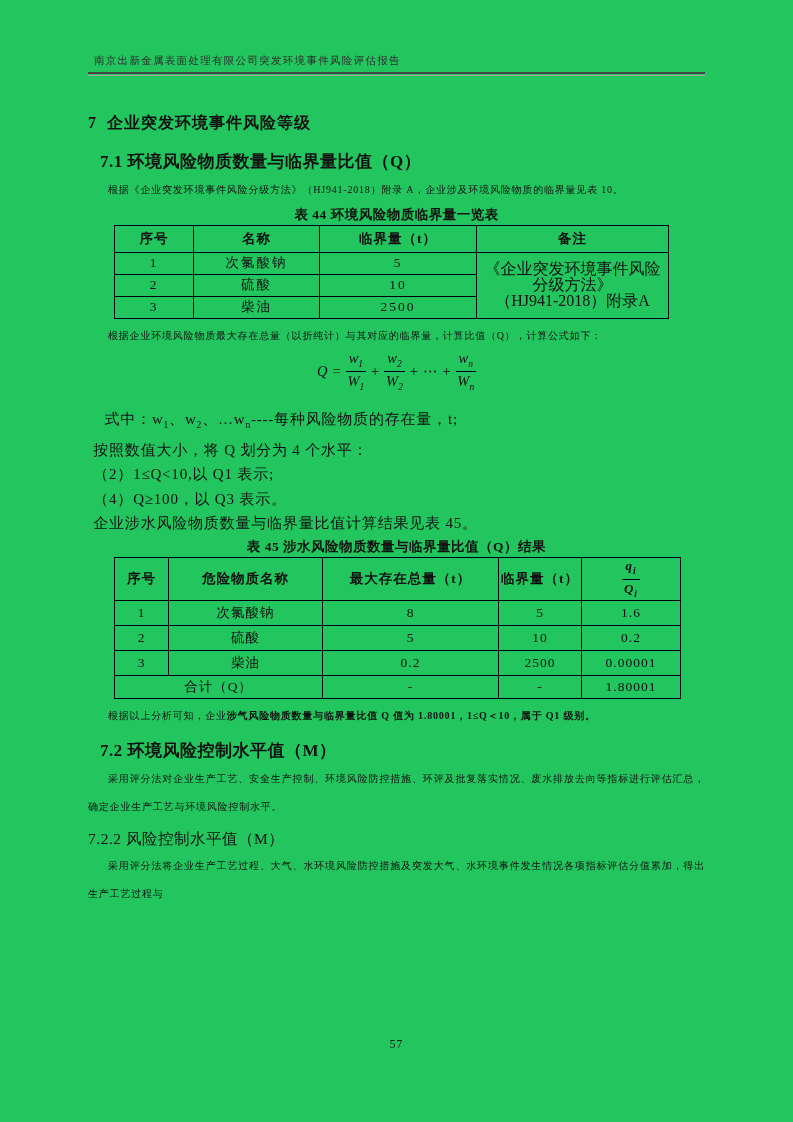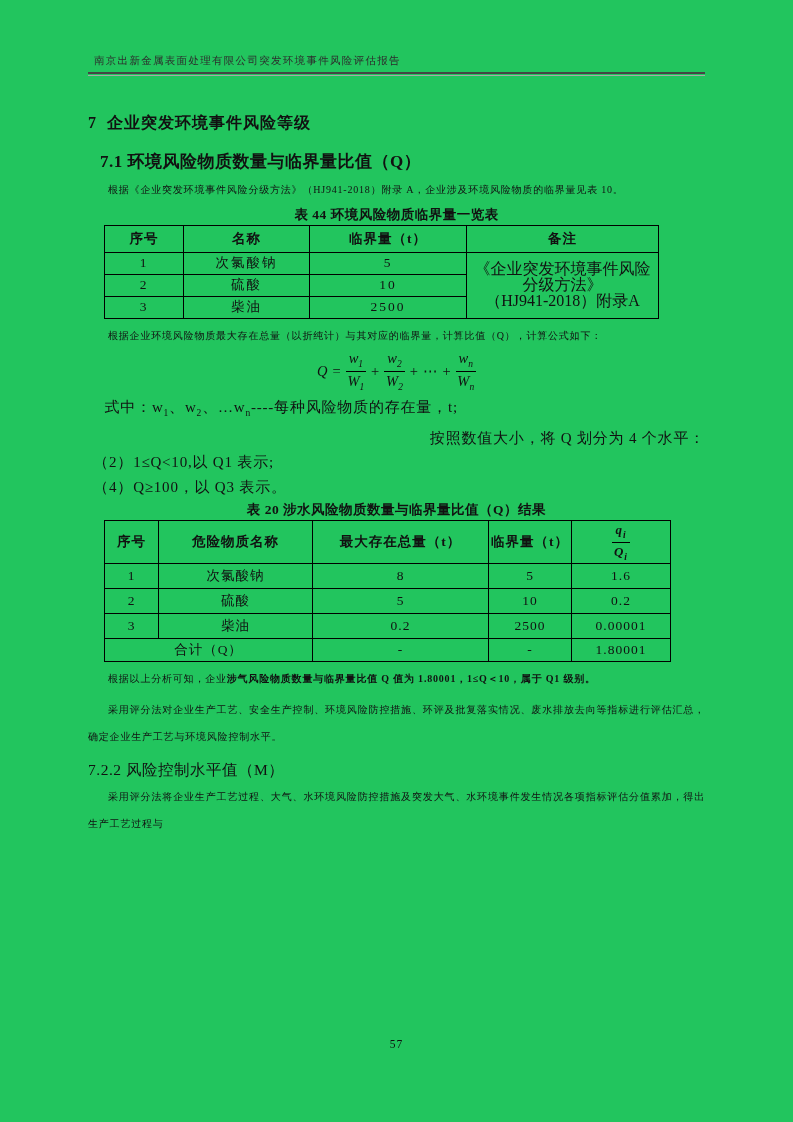--- a/index.html
+++ b/index.html
@@ -19,29 +19,29 @@
   
   .h1 { font-size:16px; font-weight:bold; margin:34px 0 0 0; line-height:26px; white-space:pre-wrap; letter-spacing:1px; }
   .h2 { font-size:17px; font-weight:bold; margin:14px 0 0 12px; line-height:23px; white-space:pre-wrap; letter-spacing:0.5px; }
   .h2-72 { margin-top:10px; }
   .h3 { font-size:15.5px; font-weight:normal; margin:8px 0 0 0; line-height:21px; white-space:pre-wrap; letter-spacing:0.5px; }
 
   
   .para { font-size:10px; line-height:27.5px; margin:3px 0 0 0; text-align:justify; letter-spacing:0.8px; }
   .indent { text-indent:2em; }
   .line { font-size:15px; line-height:24.5px; margin:0; letter-spacing:0.8px; }
-  .where-line1 { padding-left:1.1em; margin-top:6px; }
+  .where-line1 { padding-left:1.1em; margin-top:18px; }
   .where-line2 { padding-left:3.4em; }
   .level-line  { padding-left:0.35em; }
-  .intro-line  { padding-left:0.35em;text-align:right; }
+  .intro-line  { padding-left:0.35em; }
   sub { font-size:9.5px; }
 
   
   .tbl-caption { font-size:13.5px; font-weight:bold; text-align:center; margin:2px 0 1px 0; line-height:18px; letter-spacing:0.5px; }
-  table { border-collapse:collapse; table-layout:fixed; margin-left:16px; }
+  table { border-collapse:collapse; table-layout:fixed; margin-left:26px; }
   th, td { border:1.4px solid #000; text-align:center; vertical-align:middle; padding:0 2px; overflow:hidden; }
   th { font-weight:bold; }
   .t44 { width:554px; font-size:13.5px; }
   .t44 th { height:26px; letter-spacing:1px; }
   .t44 td { height:21px; letter-spacing:2px; }
   .t44 .note-cell { font-size:16px; line-height:16px; letter-spacing:0; padding:0 3px; }
   .t45 { width:566px; font-size:13.5px; }
   .t45 th { height:42px; letter-spacing:1px; }
   .t45 td { height:24px; letter-spacing:1px; }
   .t45 .total-row td { height:22px; }
@@ -136,22 +136,23 @@
         <span class="fnum"><span>w</span><sub>n</sub></span>
         <span class="fden"><span>W</span><sub>n</sub></span>
       </span>
     </div>
 
     <p class="line where-line1"><span>式中：</span><span>w</span><sub>1</sub><span>、</span><span>w</span><sub>2</sub><span>、…</span><span>w</span><sub>n</sub><span>----每种风险物质的存在量，t;</span></p>
 
     <p class="line intro-line">按照数值大小，将 Q 划分为 4 个水平：</p>
     <p class="line level-line">（2）1≤Q&lt;10,以 Q1 表示;</p>
     <p class="line level-line">（4）Q≥100，以 Q3 表示。</p>
-
-    <div class="tbl-caption">表 20 涉水风险物质数量与临界量比值（Q）结果</div>
+    <p class="line intro-line">企业涉水风险物质数量与临界量比值计算结果见表 45。</p>
+
+    <div class="tbl-caption">表 45 涉水风险物质数量与临界量比值（Q）结果</div>
 
     <table class="t45">
       <colgroup>
           <col style="width:54px">
           <col style="width:154px">
           <col style="width:176px">
           <col style="width:83px">
           <col style="width:99px">
         </colgroup>
       <tbody>
@@ -192,20 +193,21 @@
         <td colspan="2">合计（Q）</td>
         <td>-</td>
         <td>-</td>
         <td>1.80001</td>
       </tr>
     </tbody>
       </table>
 
     <p class="para indent"><span>根据以上分析可知，企业</span><span class="bold">涉气风险物质数量与临界量比值 Q 值为 1.80001，1≤Q＜10，属于 Q1 级别。</span></p>
 
+    <div class="h2 h2-72">7.2 环境风险控制水平值（M）</div>
 
     <p class="para indent">采用评分法对企业生产工艺、安全生产控制、环境风险防控措施、环评及批复落实情况、废水排放去向等指标进行评估汇总，确定企业生产工艺与环境风险控制水平。</p>
 
     <div class="h3">7.2.2 风险控制水平值（M）</div>
 
     <p class="para indent">采用评分法将企业生产工艺过程、大气、水环境风险防控措施及突发大气、水环境事件发生情况各项指标评估分值累加，得出生产工艺过程与</p>
 
   </div>
 
   <div class="page-number">57</div>

